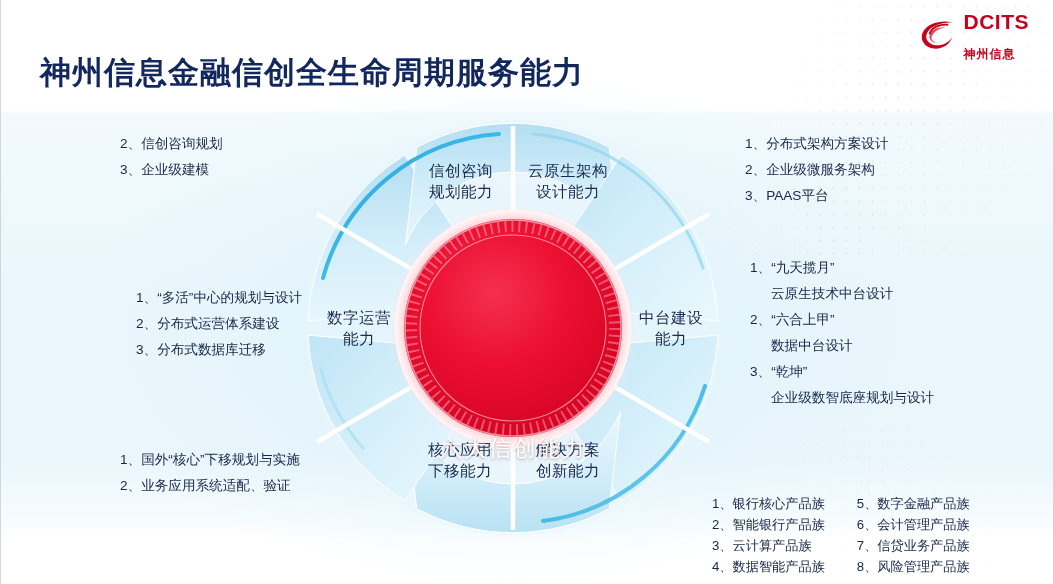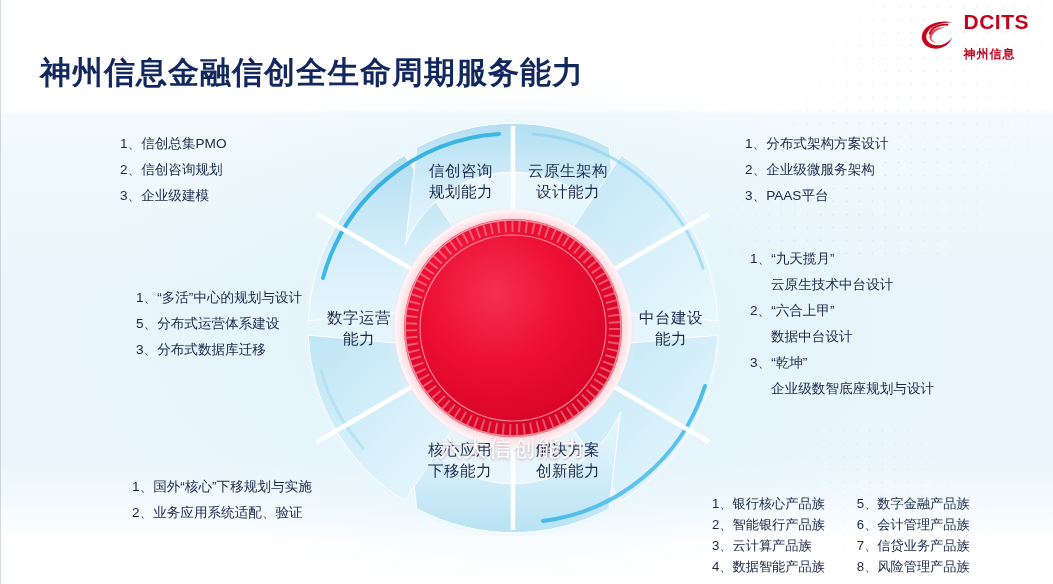--- a/index.html
+++ b/index.html
@@ -241,43 +241,42 @@
     </div>
     <div class="seg-label" style="left:4px;   top:190px; width:104px;">
       <span>数字运营</span><br>
       <span>能力</span>
     </div>
 
     <div class="center-label">六大信创能力</div>
   </div>
 
   <div class="blk" style="left:120px; top:131px;">
-    <div class="li">1、信创总集PMO</div>
     <div class="li">2、信创咨询规划</div>
     <div class="li">3、企业级建模</div>
   </div>
 
   <div class="blk" style="left:120px; top:285px;margin-left:16px;">
     <div class="li">1、“多活”中心的规划与设计</div>
-    <div class="li">5、分布式运营体系建设</div>
+    <div class="li">2、分布式运营体系建设</div>
     <div class="li">3、分布式数据库迁移</div>
   </div>
 
-  <div class="blk" style="left:120px; top:474px;margin-left:12px;">
+  <div class="blk" style="left:120px; top:447px;">
     <div class="li">1、国外“核心”下移规划与实施</div>
     <div class="li">2、业务应用系统适配、验证</div>
   </div>
 
   <div class="blk" style="left:745px; top:131px;">
     <div class="li">1、分布式架构方案设计</div>
     <div class="li">2、企业级微服务架构</div>
     <div class="li">3、PAAS平台</div>
   </div>
 
-  <div class="blk" style="left:750px; top:246px;">
+  <div class="blk" style="left:750px; top:255px;">
     <div class="li">
       <span>1、“九天揽月”</span>
       <span class="sub">云原生技术中台设计</span>
     </div>
     <div class="li">
       <span>2、“六合上甲”</span>
       <span class="sub">数据中台设计</span>
     </div>
     <div class="li">
       <span>3、“乾坤”</span>

